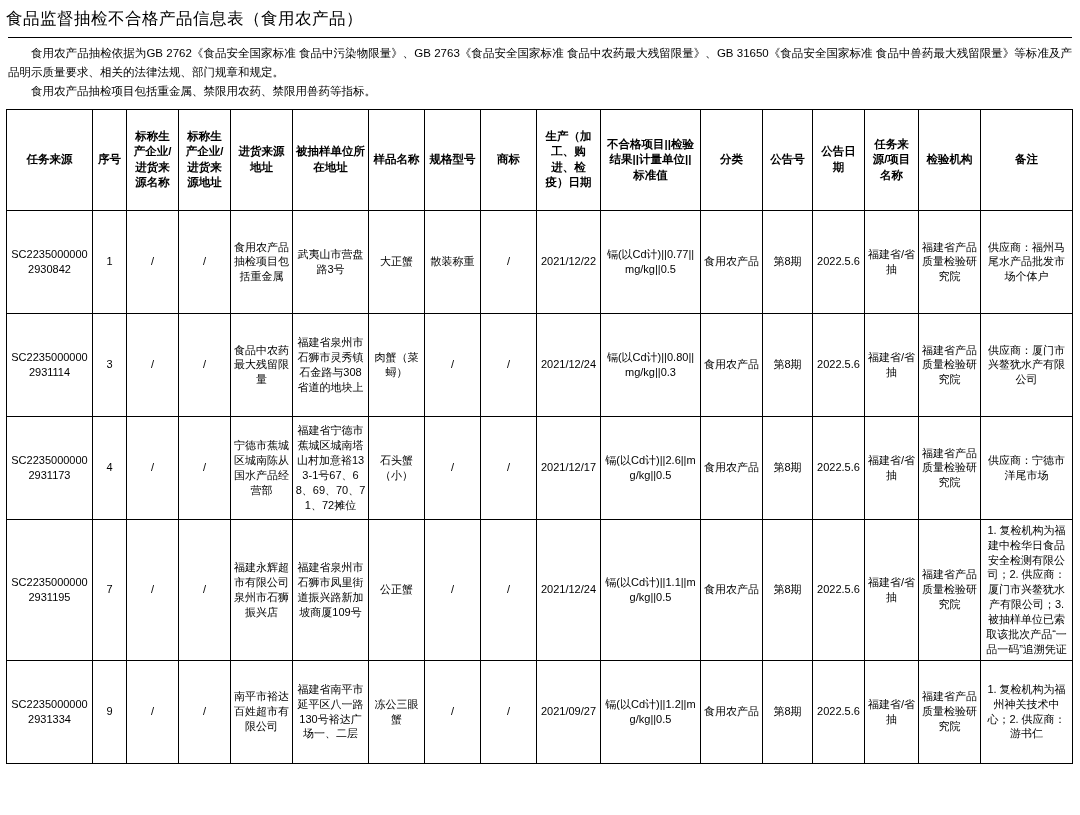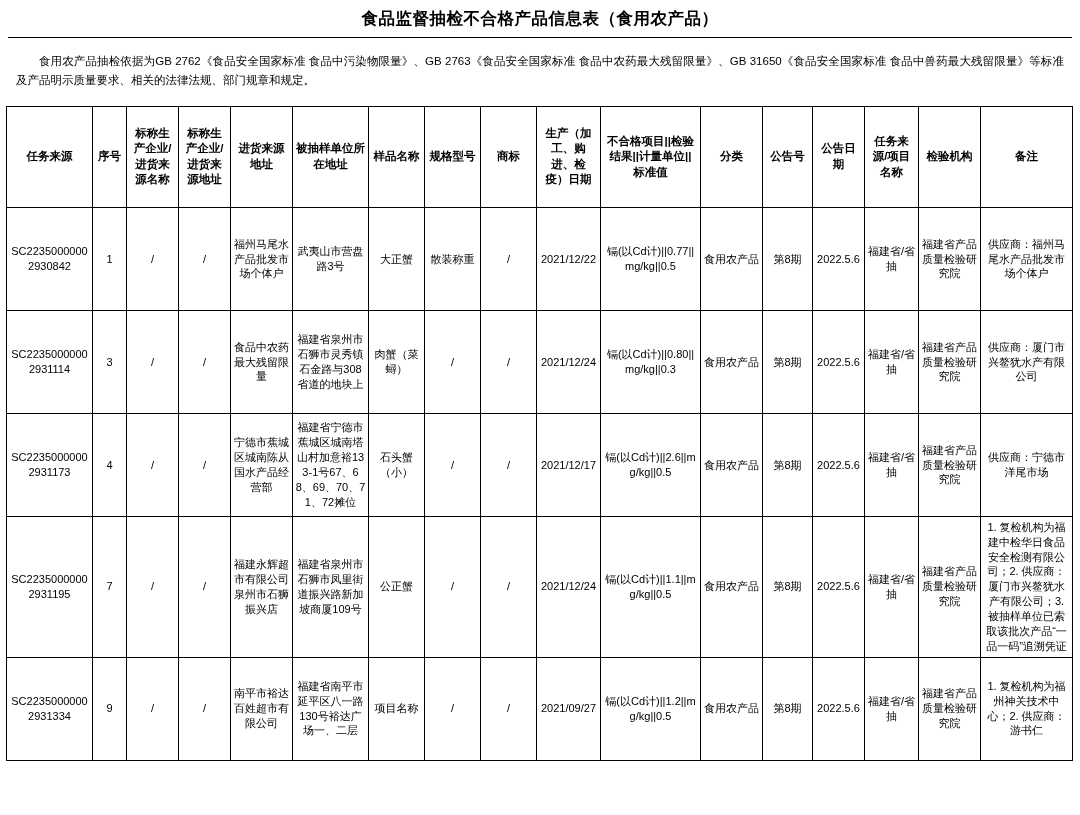--- a/index.html
+++ b/index.html
@@ -15,38 +15,37 @@
     overflow: hidden;
   }
   .page {
     width: 1080px;
     height: 815px;
     box-sizing: border-box;
     padding: 0 6px;
     position: relative;
   }
   .doc-title {
-    text-align: center;
     font-size: 16.5px;
-    font-weight: bold;
+    font-weight: normal;
     letter-spacing: 0.5px;
     padding: 8px 0 2px 0;
   }
   .title-rule {
     border-bottom: 1px solid #000;
     margin: 5px 2px 0 2px;
   }
   .preamble {
     font-size: 11.5px;
     line-height: 1.65;
     padding: 6px 2px 5px 2px;
     text-align: justify;
   }
   .preamble p {
-    margin: 8px;
+    margin: 0;
   }
   .preamble .indent {
     text-indent: 2em;
   }
   table.grid {
     border-collapse: collapse;
     table-layout: fixed;
     width: 1066px;
     margin: 3px 0 0 0;
   }
@@ -94,20 +93,21 @@
 </head>
 <body>
 
 <div class="page">
 
   <div class="doc-title">食品监督抽检不合格产品信息表（食用农产品）</div>
   <div class="title-rule"></div>
 
   <div class="preamble">
     <p class="indent">食用农产品抽检依据为GB 2762《食品安全国家标准 食品中污染物限量》、GB 2763《食品安全国家标准 食品中农药最大残留限量》、GB 31650《食品安全国家标准 食品中兽药最大残留限量》等标准及产品明示质量要求、相关的法律法规、部门规章和规定。</p>
+    <p class="indent">食用农产品抽检项目包括重金属、禁限用农药、禁限用兽药等指标。</p>
   </div>
 
   <table class="grid">
     <colgroup>
       <col class="c0">
         <col class="c1">
         <col class="c2">
         <col class="c3">
         <col class="c4">
       <col class="c5">
@@ -143,21 +143,21 @@
         <th>检验机构</th>
         <th>备注</th>
       </tr>
     </thead>
     <tbody>
       <tr class="row-tall">
         <td class="left">SC22350000002930842</td>
         <td>1</td>
         <td>/</td>
         <td>/</td>
-        <td>福州马尾水产品批发市场个体户</td>
+        <td>食用农产品抽检项目包括重金属</td>
         <td>武夷山市营盘路3号</td>
         <td>大正蟹</td>
         <td>散装称重</td>
         <td>/</td>
         <td>2021/12/22</td>
         <td>镉(以Cd计)||0.77||mg/kg||0.5</td>
         <td>食用农产品</td>
         <td>第8期</td>
         <td>2022.5.6</td>
         <td>福建省/省抽</td>
@@ -221,21 +221,21 @@
         <td>福建省产品质量检验研究院</td>
         <td class="left">1. 复检机构为福建中检华日食品安全检测有限公司；2. 供应商：厦门市兴鳌犹水产有限公司；3. 被抽样单位已索取该批次产品“一品一码”追溯凭证</td>
       </tr>
       <tr class="row-tall">
         <td class="left">SC22350000002931334</td>
         <td>9</td>
         <td>/</td>
         <td>/</td>
         <td>南平市裕达百姓超市有限公司</td>
         <td>福建省南平市延平区八一路130号裕达广场一、二层</td>
-        <td>项目名称</td>
+        <td>冻公三眼蟹</td>
         <td>/</td>
         <td>/</td>
         <td>2021/09/27</td>
         <td>镉(以Cd计)||1.2||mg/kg||0.5</td>
         <td>食用农产品</td>
         <td>第8期</td>
         <td>2022.5.6</td>
         <td>福建省/省抽</td>
         <td>福建省产品质量检验研究院</td>
         <td class="left">1. 复检机构为福州神关技术中心；2. 供应商：游书仁</td>

